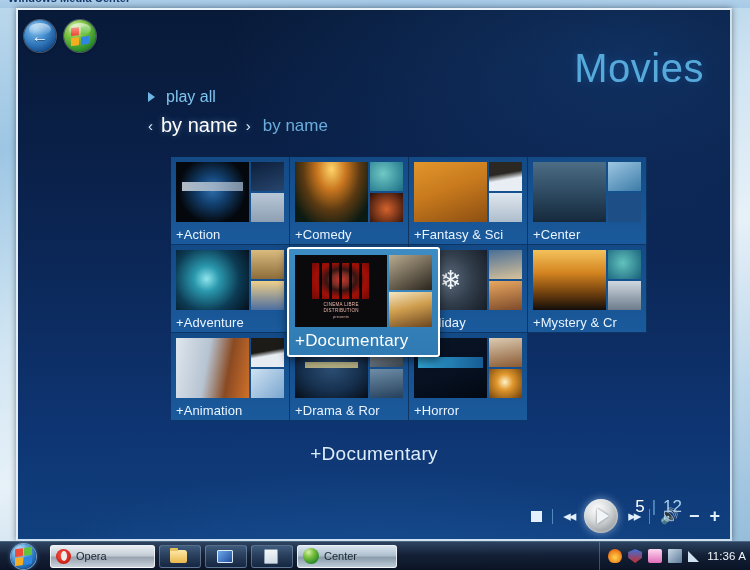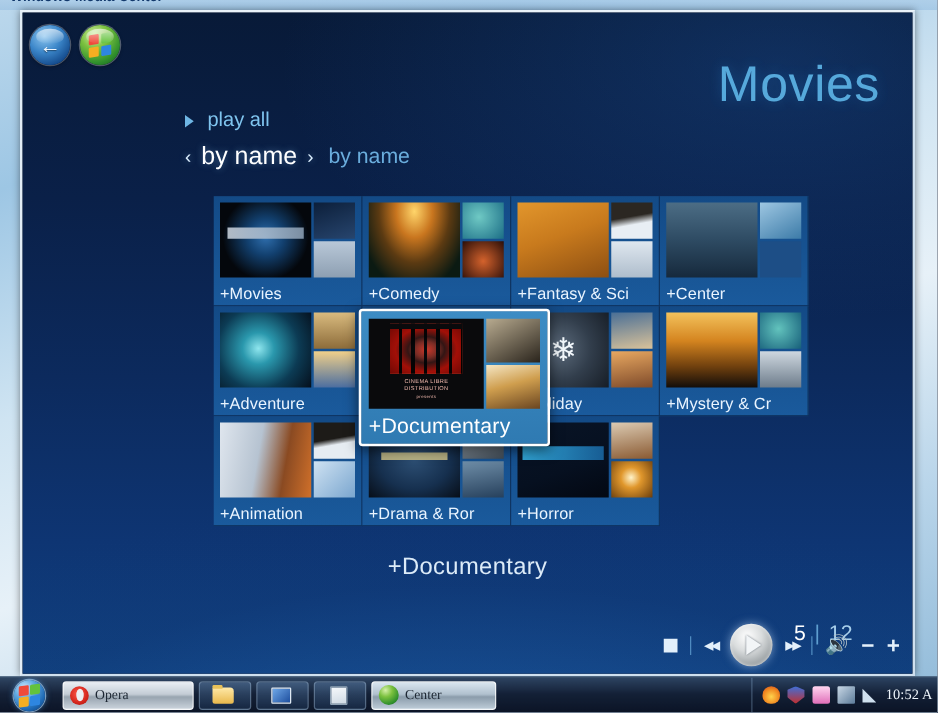--- a/index.html
+++ b/index.html
@@ -294,21 +294,20 @@
   
   #taskbar {
     position: absolute;
     left: 0; bottom: 0;
     width: 750px; height: 29px;
     background: linear-gradient(180deg, rgba(40,62,92,.96) 0%, rgba(14,26,48,.97) 48%, rgba(8,16,34,.98) 100%);
     border-top: 1px solid rgba(140,185,225,.5);
     display: flex;
     align-items: center;
     overflow: hidden;
-    font-family: Liberation Serif, serif;
   }
   #start-orb {
     width: 46px; height: 27px;
     display: flex; align-items: center; justify-content: center;
     cursor: pointer;
     flex: 0 0 auto;
   }
   #start-orb .ball {
     width: 25px; height: 25px;
     border-radius: 50%;
@@ -456,21 +455,21 @@
         <div class="tile">
           <div class="thumbs">
             <div class="thumb-main" style="background:radial-gradient(circle at 50% 46%, #2f6fae 0%, #12406f 30%, #04070c 70%);">
               <div style="position:absolute;left:6px;top:20px;right:6px;height:9px;background:linear-gradient(90deg,#cfd8e2,#8fa3b8);opacity:.85;"></div>
             </div>
             <div class="thumb-side">
               <div style="background:linear-gradient(160deg,#0c1f3a,#27456e);"></div>
               <div style="background:linear-gradient(180deg,#b9c8d8,#8d9fb2);"></div>
             </div>
           </div>
-          <div class="tile-label">+Movies</div>
+          <div class="tile-label">+Action</div>
         </div>
 
         <div class="tile">
           <div class="thumbs">
             <div class="thumb-main" style="background:radial-gradient(ellipse at 50% 12%, #ffd56a 0%, #c9761f 28%, #5b3a12 55%, #0b1a12 85%);"></div>
             <div class="thumb-side">
               <div style="background:radial-gradient(circle at 40% 40%,#6fc9c4,#1b6d86);"></div>
               <div style="background:radial-gradient(circle at 50% 55%,#d4622c,#2a0e08);"></div>
             </div>
           </div>
@@ -665,17 +664,17 @@
       <span class="ic ic-wmc"></span>
       <span>Center</span>
     </div>
 
     <div id="tray">
       <span class="tray-ic tray-flame"></span>
       <span class="tray-ic tray-shield"></span>
       <span class="tray-ic tray-pink"></span>
       <span class="tray-ic tray-net"></span>
       <span class="tray-vol"></span>
-      <span id="clock">10:52 A</span>
+      <span id="clock">11:36 A</span>
     </div>
   </div>
 
 </div>
 
 </body></html>

